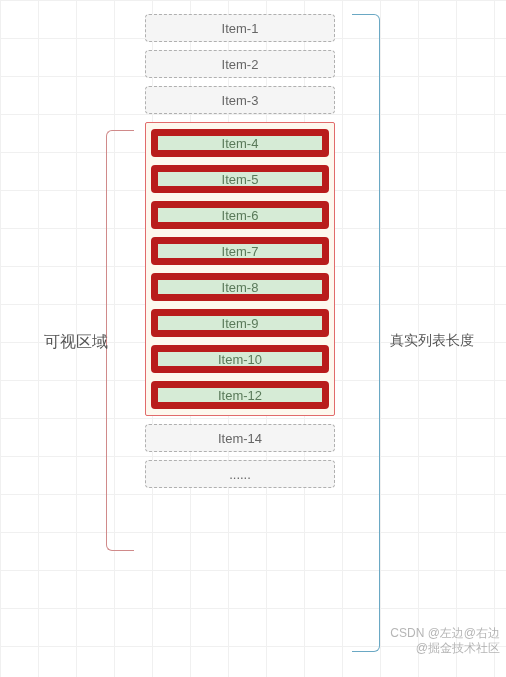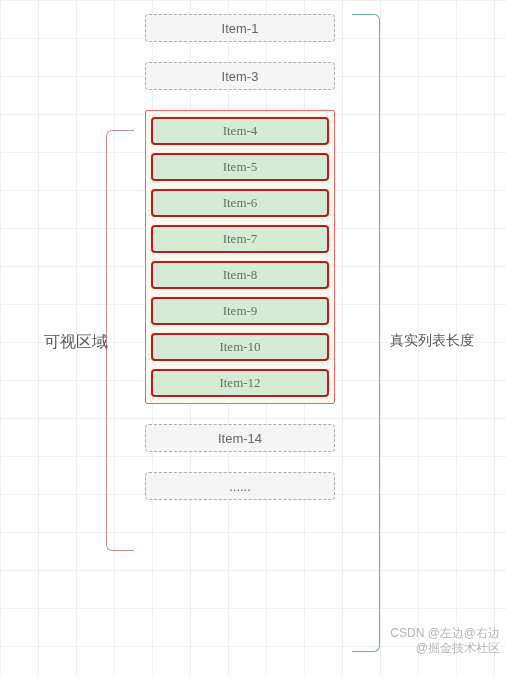--- a/index.html
+++ b/index.html
@@ -17,40 +17,39 @@
   }
   .stage { position: absolute; inset: 0; }
 
   .col {
     position: absolute;
     left: 145px;
     top: 14px;
     width: 190px;
     display: flex;
     flex-direction: column;
-    gap: 20px;
+    gap: 8px;
   }
   .item {
     width: 190px;
     height: 28px;
     border-radius: 4px;
     display: flex;
     align-items: center;
     justify-content: center;
     color: #666;
   }
   .item-dashed {
     border: 1px dashed #b0b0b0;
     background: #f5f5f5;
   }
   .item-green {
-    border: 2px solid #b91c1c;
+    border: 7px solid #b91c1c;
     background: #d6ebd6;
     color: #5a7a5a;
-    font-family: Liberation Serif, serif;
   }
   .viewport {
     border: 1px solid #e16b6b;
     background: #fdf8ee;
     border-radius: 2px;
     padding: 6px 5px;
     display: flex;
     flex-direction: column;
     gap: 8px;
   }
@@ -106,20 +105,23 @@
 </head>
 <body>
 
 <div class="stage">
 
   <div class="col">
     <div class="item item-dashed">
         <span>Item-1</span>
       </div>
     <div class="item item-dashed">
+        <span>Item-2</span>
+      </div>
+    <div class="item item-dashed">
         <span>Item-3</span>
       </div>
 
     <div class="viewport">
       <div class="item item-green">
           <span>Item-4</span>
         </div>
       <div class="item item-green">
           <span>Item-5</span>
         </div>

